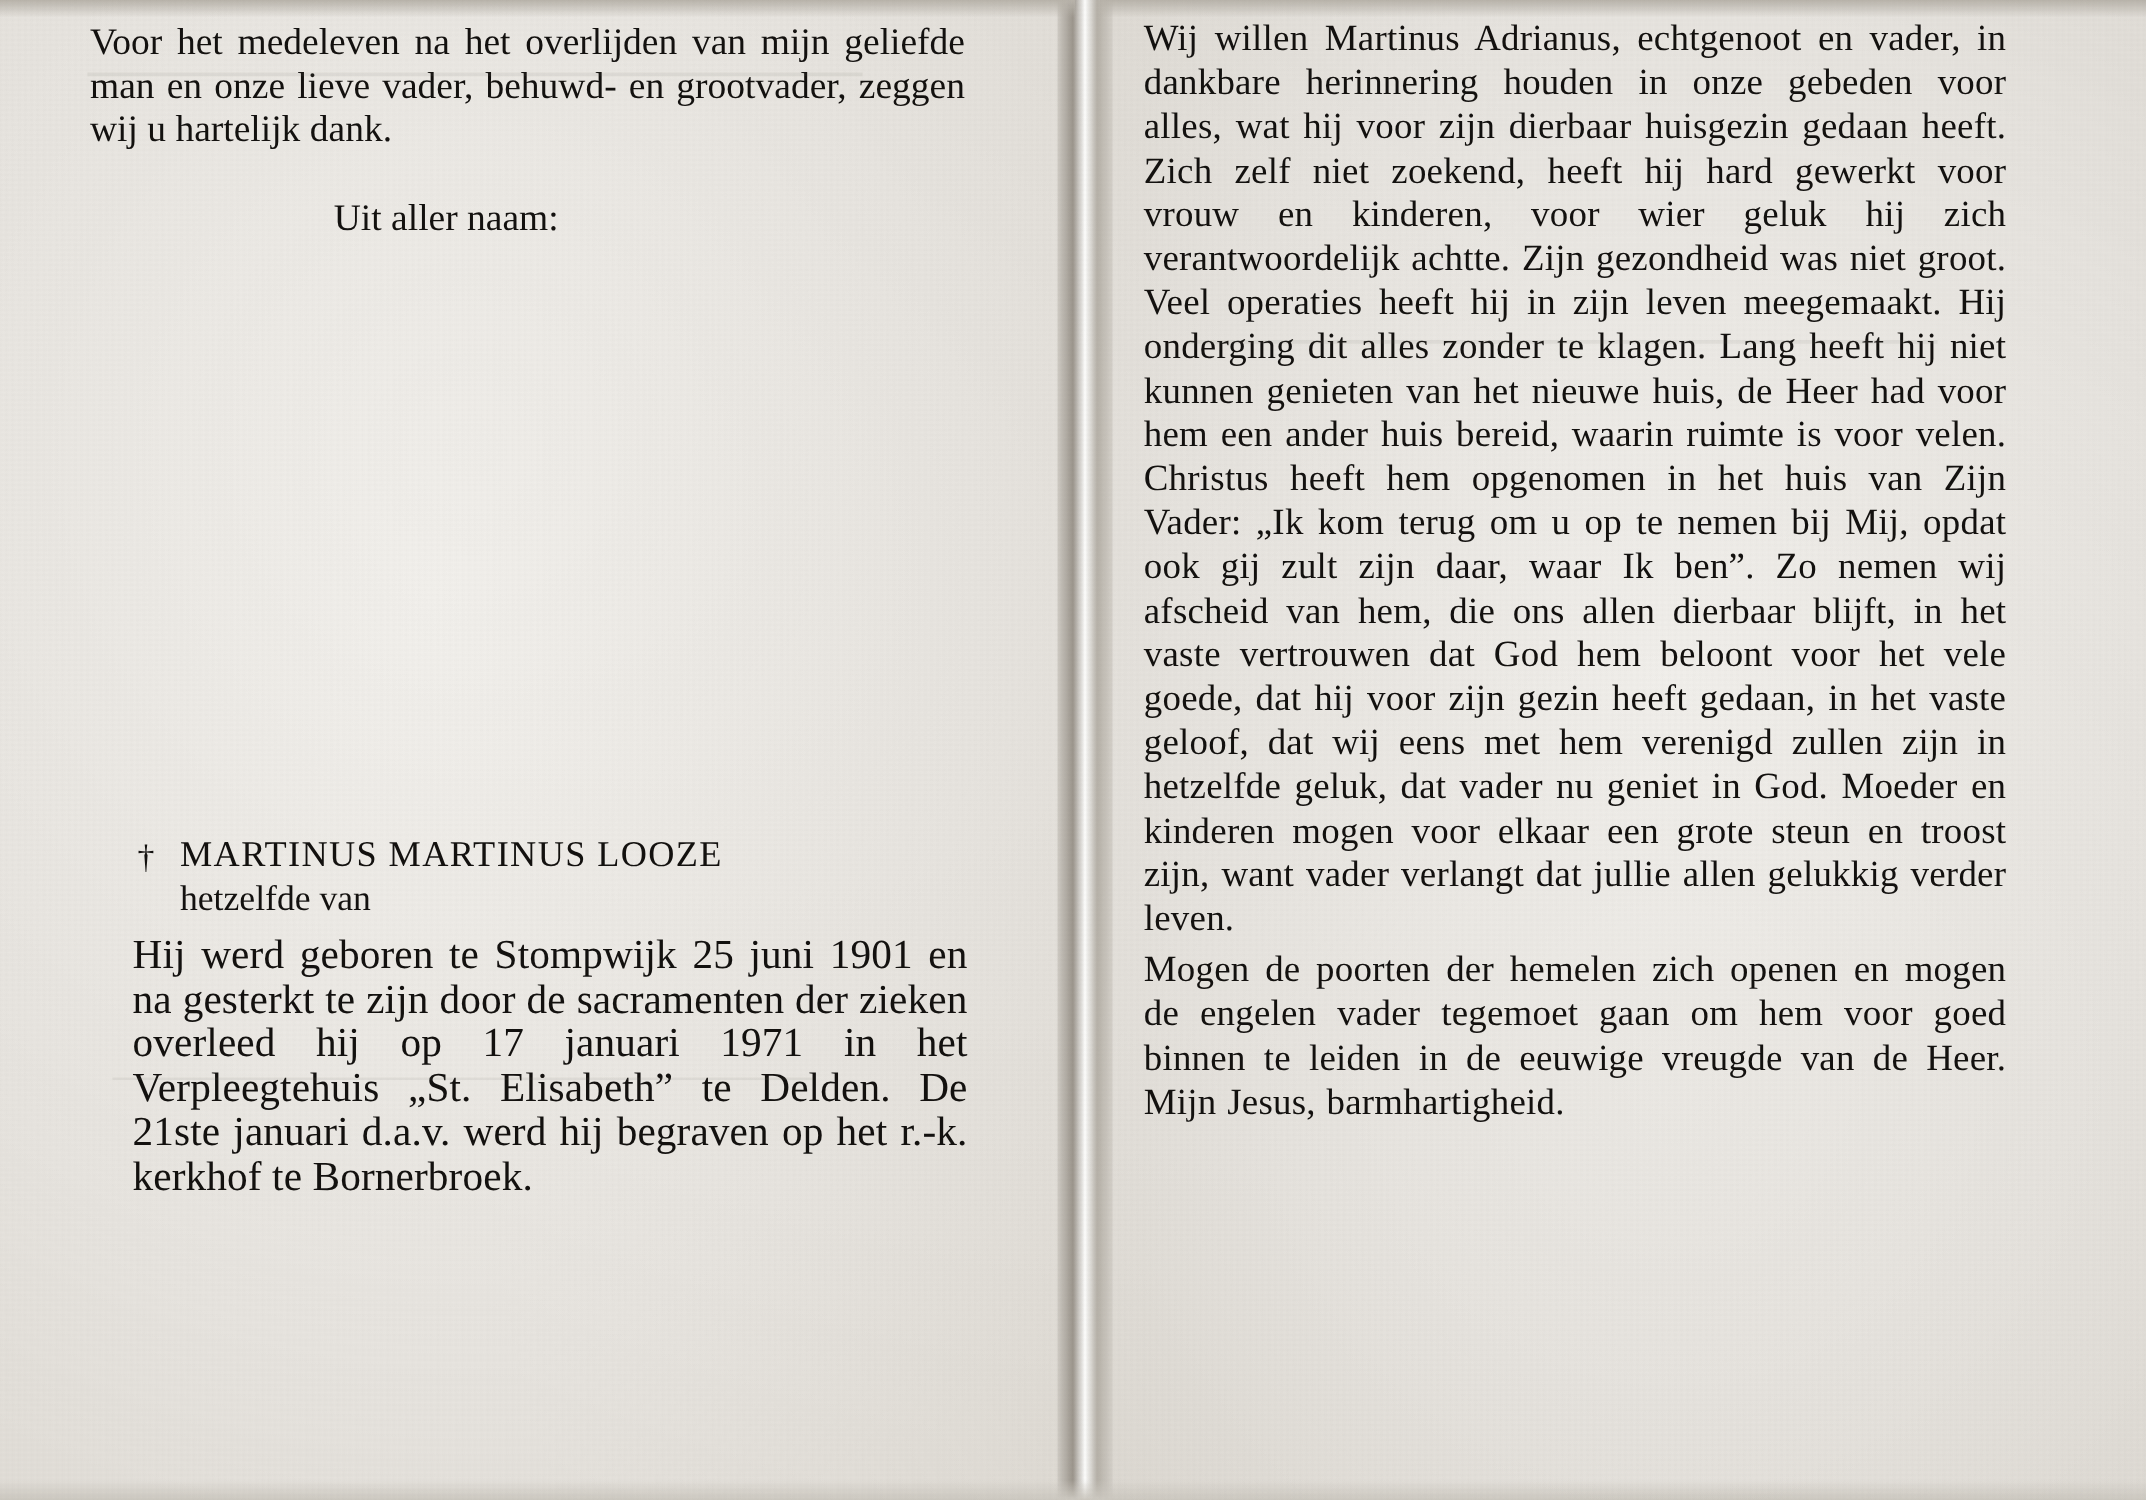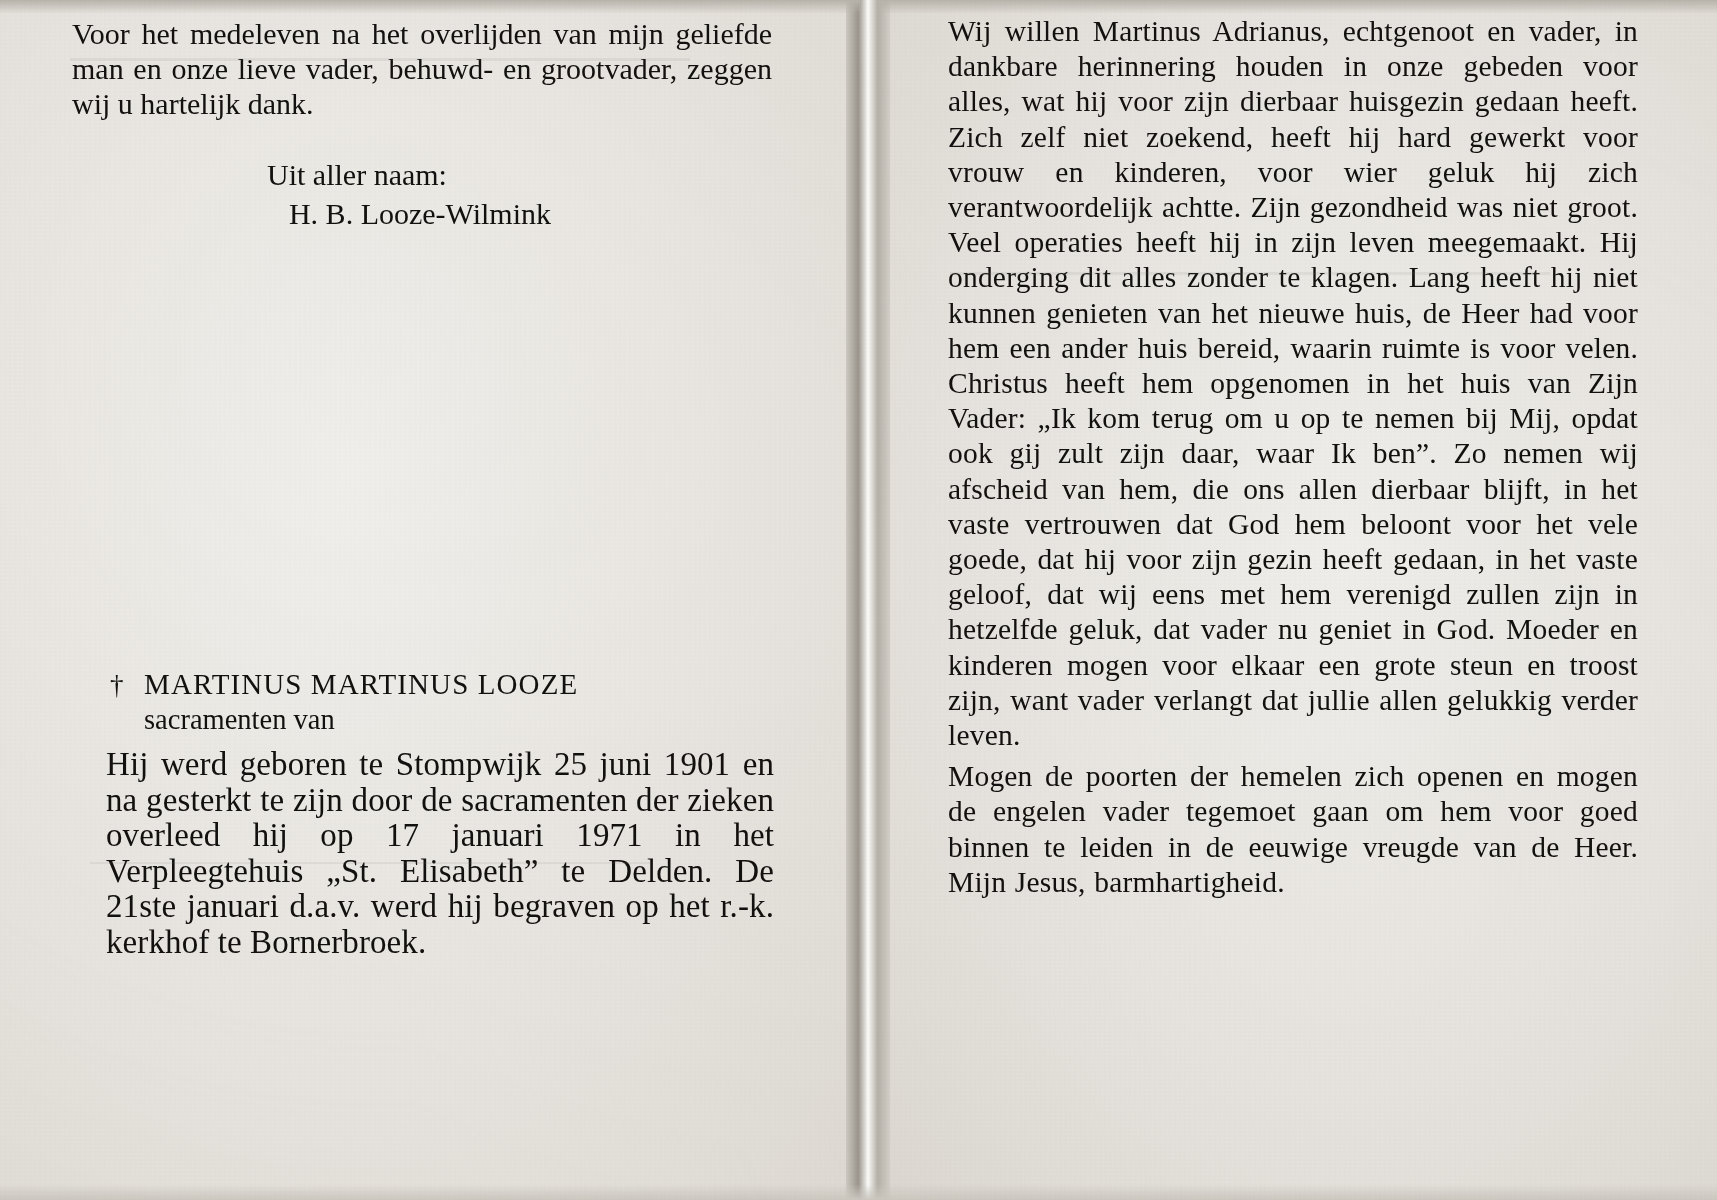--- a/index.html
+++ b/index.html
@@ -80,21 +80,21 @@
     position: absolute;
     z-index: 6;
     color: #13110f;
   }
   .col-left {
     left: 72px;
     top: 16px;
     width: 700px;
   }
   .col-right {
-    left: 948px;
+    left: 915px;
     top: 14px;
     width: 690px;
   }
   p {
     margin: 0;
   }
   .body-text-right {
     font-size: 29.5px;
     line-height: 35.2px;
     text-align: justify;
@@ -182,31 +182,30 @@
   <div class="gutter"></div>
   <div class="edge-left-top"></div>
   <div class="edge-right-top"></div>
   <div class="edge-bottom"></div>
 
   <div class="col col-left">
     <p class="thanks">Voor het medeleven na het overlijden van mijn geliefde man en onze lieve vader, behuwd- en grootvader, zeggen wij u hartelijk dank.</p>
 
     <div class="signature-block">
       <div class="sig-line-1">Uit aller naam:</div>
-      <div>H. B. Looze-Wilmink</div>
     </div>
 
     <div class="memoriam">
 
       <div class="deceased-name">
         <span class="cross">†</span>
         <span>MARTINUS MARTINUS LOOZE</span>
       </div>
 
-      <div class="spouse-label">sacramenten van</div>
+      <div class="spouse-label">hetzelfde van</div>
 
       <p class="bio">Hij werd geboren te Stompwijk 25 juni 1901 en na gesterkt te zijn door de sacramenten der zieken overleed hij op 17 januari 1971 in het Verpleegtehuis „St. Elisabeth” te Delden. De 21ste januari d.a.v. werd hij begraven op het r.-k. kerkhof te Bornerbroek.</p>
     </div>
   </div>
 
   <div class="col col-right">
     <p class="body-text-right">Wij willen Martinus Adrianus, echtgenoot en vader, in dankbare herinnering houden in onze gebeden voor alles, wat hij voor zijn dierbaar huisgezin gedaan heeft. Zich zelf niet zoekend, heeft hij hard gewerkt voor vrouw en kinderen, voor wier geluk hij zich verantwoordelijk achtte. Zijn gezondheid was niet groot. Veel operaties heeft hij in zijn leven meegemaakt. Hij onderging dit alles zonder te klagen. Lang heeft hij niet kunnen genieten van het nieuwe huis, de Heer had voor hem een ander huis bereid, waarin ruimte is voor velen. Christus heeft hem opgenomen in het huis van Zijn Vader: „Ik kom terug om u op te nemen bij Mij, opdat ook gij zult zijn daar, waar Ik ben”. Zo nemen wij afscheid van hem, die ons allen dierbaar blijft, in het vaste vertrouwen dat God hem beloont voor het vele goede, dat hij voor zijn gezin heeft gedaan, in het vaste geloof, dat wij eens met hem verenigd zullen zijn in hetzelfde geluk, dat vader nu geniet in God. Moeder en kinderen mogen voor elkaar een grote steun en troost zijn, want vader verlangt dat jullie allen gelukkig verder leven.</p>
     <p class="body-text-right para-gap">Mogen de poorten der hemelen zich openen en mogen de engelen vader tegemoet gaan om hem voor goed binnen te leiden in de eeuwige vreugde van de Heer. Mijn Jesus, barmhartigheid.</p>
   </div>
 

